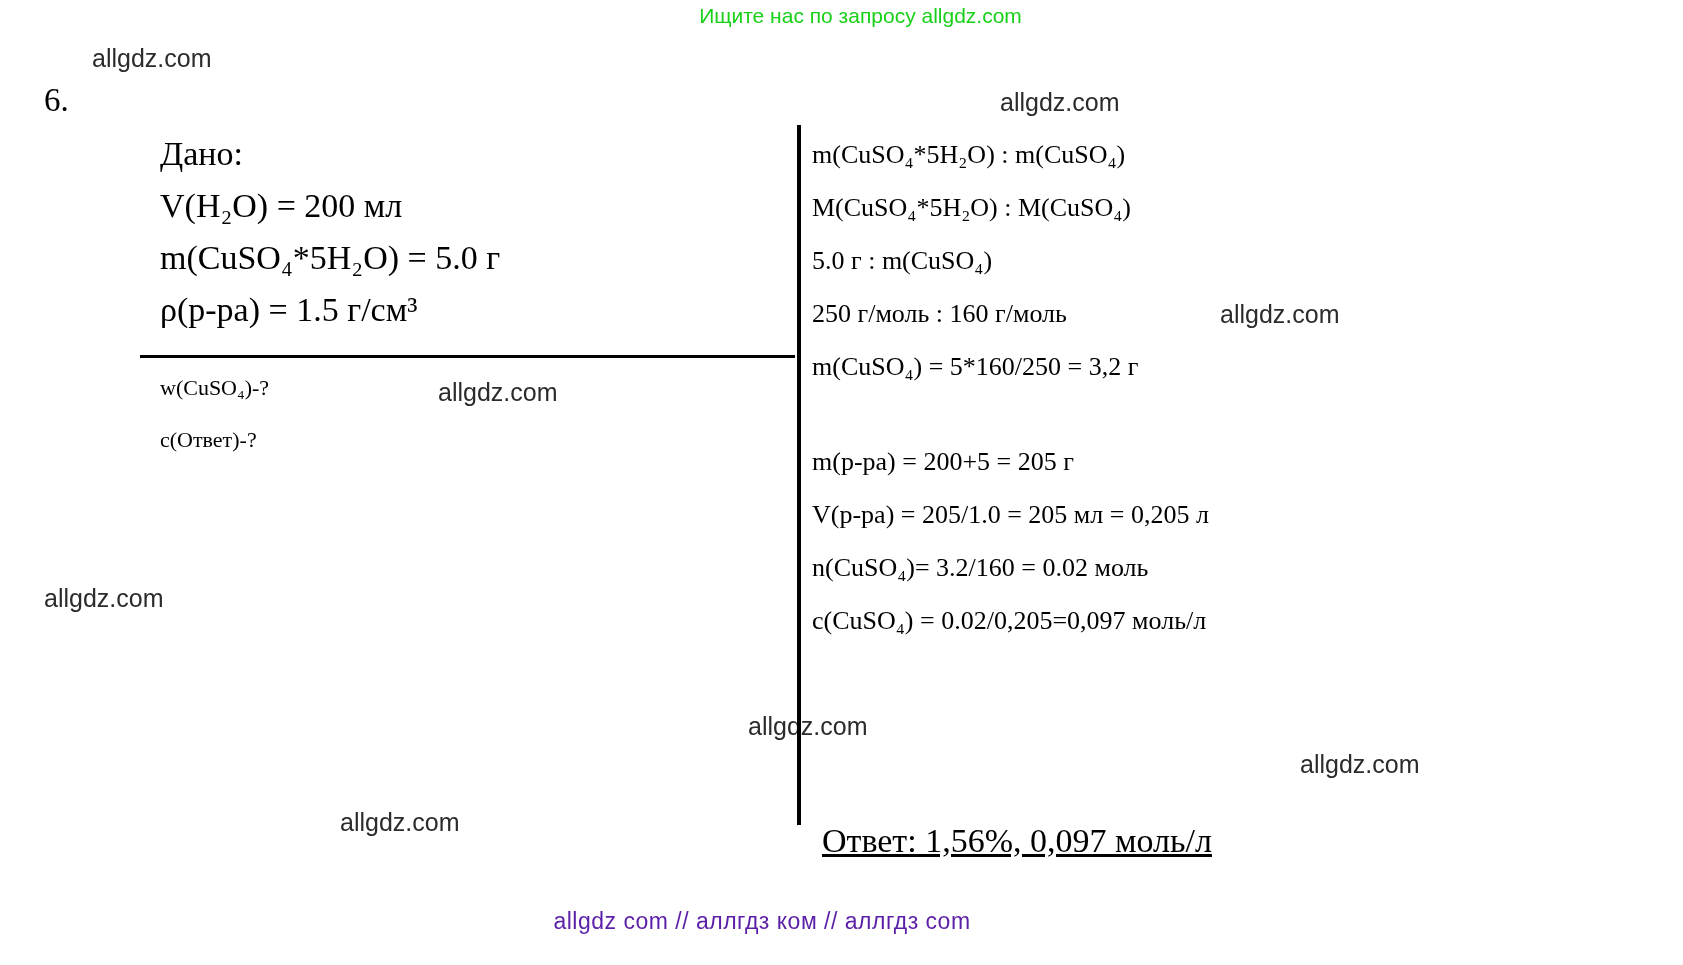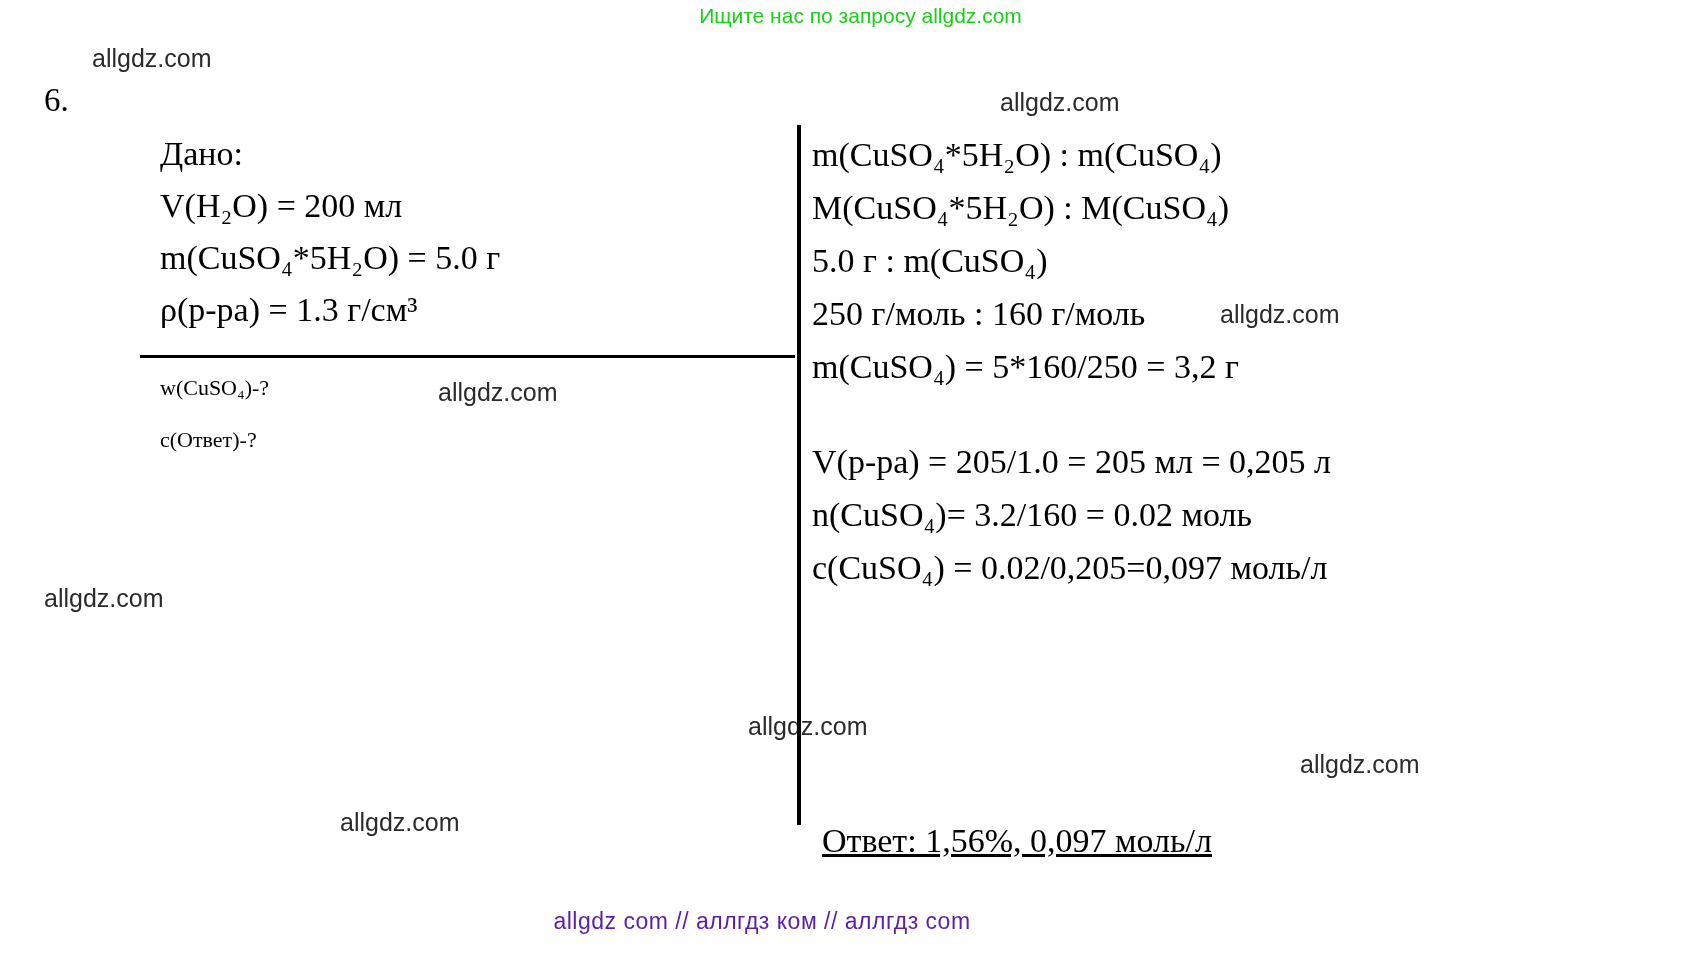--- a/index.html
+++ b/index.html
@@ -80,21 +80,21 @@
     left: 160px;
     top: 362px;
     font-size: 22px;
     line-height: 52px;
     white-space: nowrap;
   }
   .solution {
     position: absolute;
     left: 812px;
     top: 128px;
-    font-size: 34px;
+    font-size: 26px;
     line-height: 53px;
     white-space: nowrap;
   }
   .sol-line { height: 53px; }
   .sol-gap { height: 42px; }
   .answer {
     position: absolute;
     left: 822px;
     top: 822px;
     font-size: 34px;
@@ -117,37 +117,38 @@
 <div class="wm" style="left:340px; top:808px; font-size:25px;">allgdz.com</div>
 
 <div class="task-number">6.</div>
 
 <div class="vrule"></div>
 
 <div class="given">
   <div class="given-line">Дано:</div>
   <div class="given-line">V(H₂O) = 200 мл</div>
   <div class="given-line">m(CuSO₄*5H₂O) = 5.0 г</div>
-  <div class="given-line">ρ(р-ра) = 1.3 г/см³</div>
+  <div class="given-line">ρ(р-ра) = 1.5 г/см³</div>
 </div>
 
 <div class="hrule"></div>
 
 <div class="find">
   <div class="given-line">w(CuSO₄)-?</div>
   <div class="given-line">c(Ответ)-?</div>
 </div>
 
 <div class="solution">
   <div class="sol-line">m(CuSO₄*5H₂O) : m(CuSO₄)</div>
   <div class="sol-line">M(CuSO₄*5H₂O) : M(CuSO₄)</div>
   <div class="sol-line">5.0 г : m(CuSO₄)</div>
   <div class="sol-line">250 г/моль :  160 г/моль</div>
   <div class="sol-line">m(CuSO₄) = 5*160/250 = 3,2 г</div>
   <div class="sol-gap"></div>
+  <div class="sol-line">m(р-ра) = 200+5 = 205 г</div>
   <div class="sol-line">V(р-ра) = 205/1.0 = 205 мл = 0,205 л</div>
   <div class="sol-line">n(CuSO₄)= 3.2/160 = 0.02 моль</div>
   <div class="sol-line">c(CuSO₄) = 0.02/0,205=0,097 моль/л</div>
 </div>
 
 <div class="answer">Ответ: 1,56%, 0,097 моль/л</div>
 
 <div class="bottom-banner">allgdz com  //  аллгдз ком  //  аллгдз com</div>
 
 </body></html>

